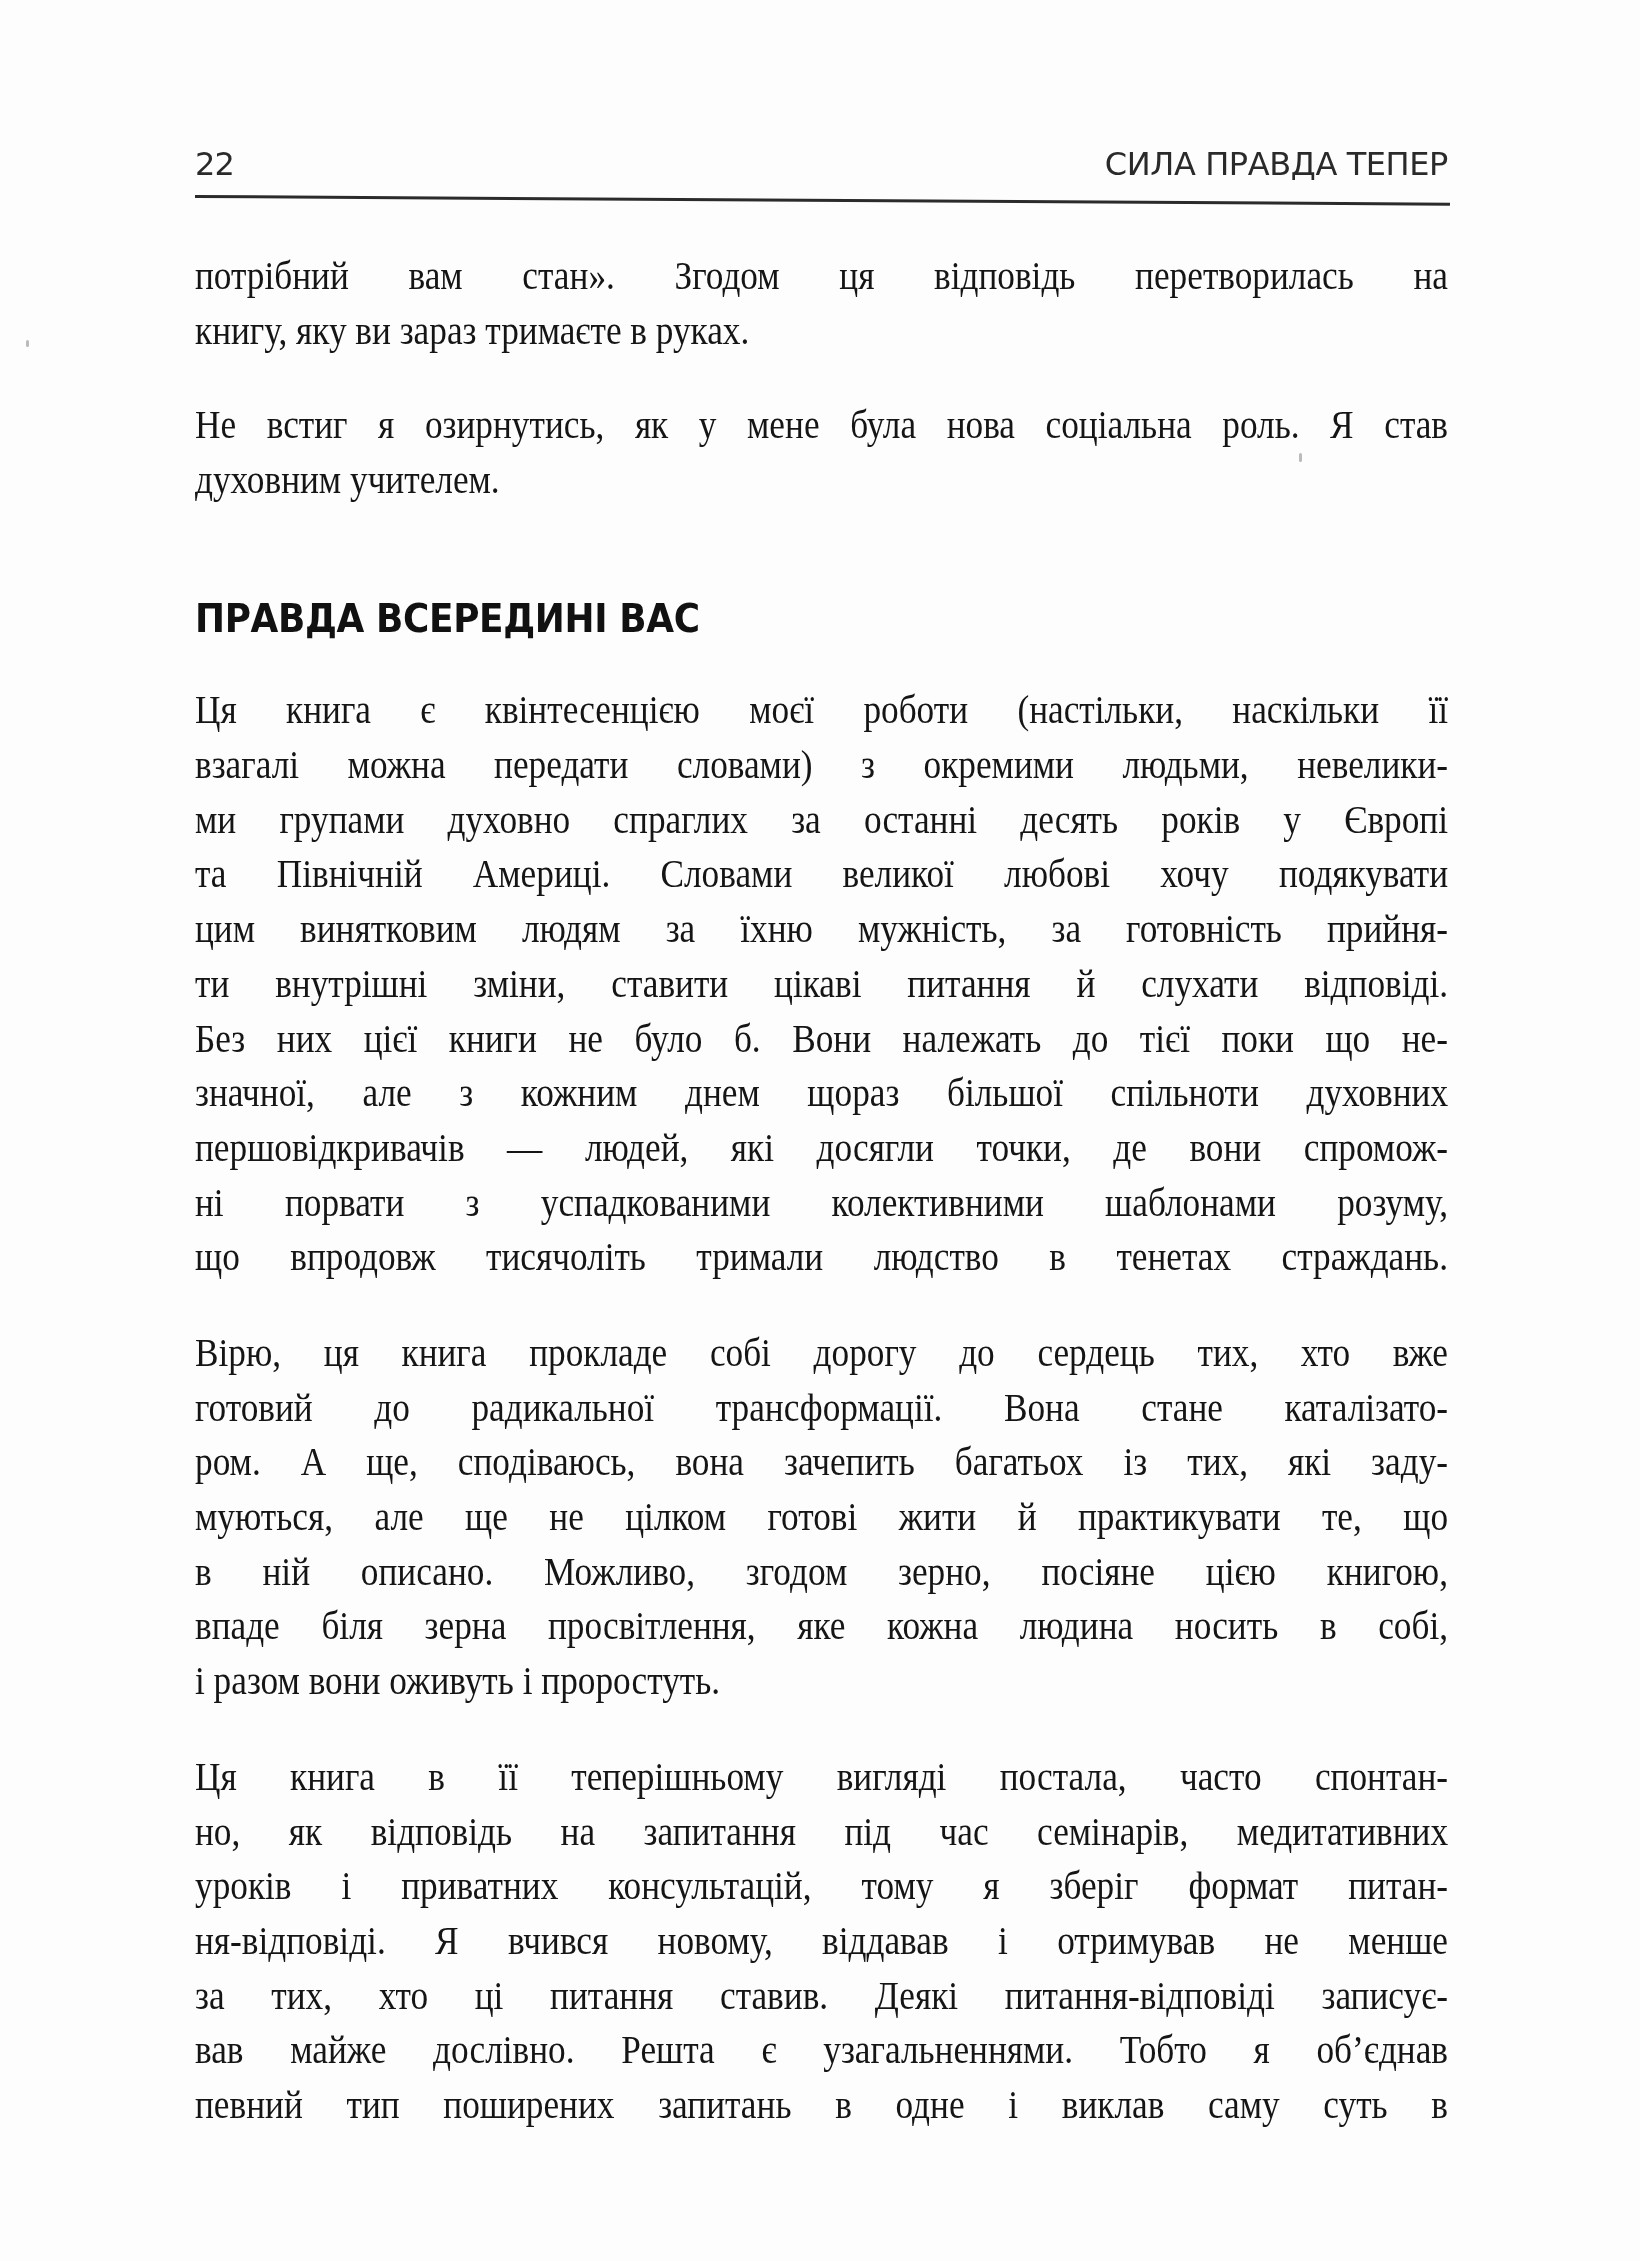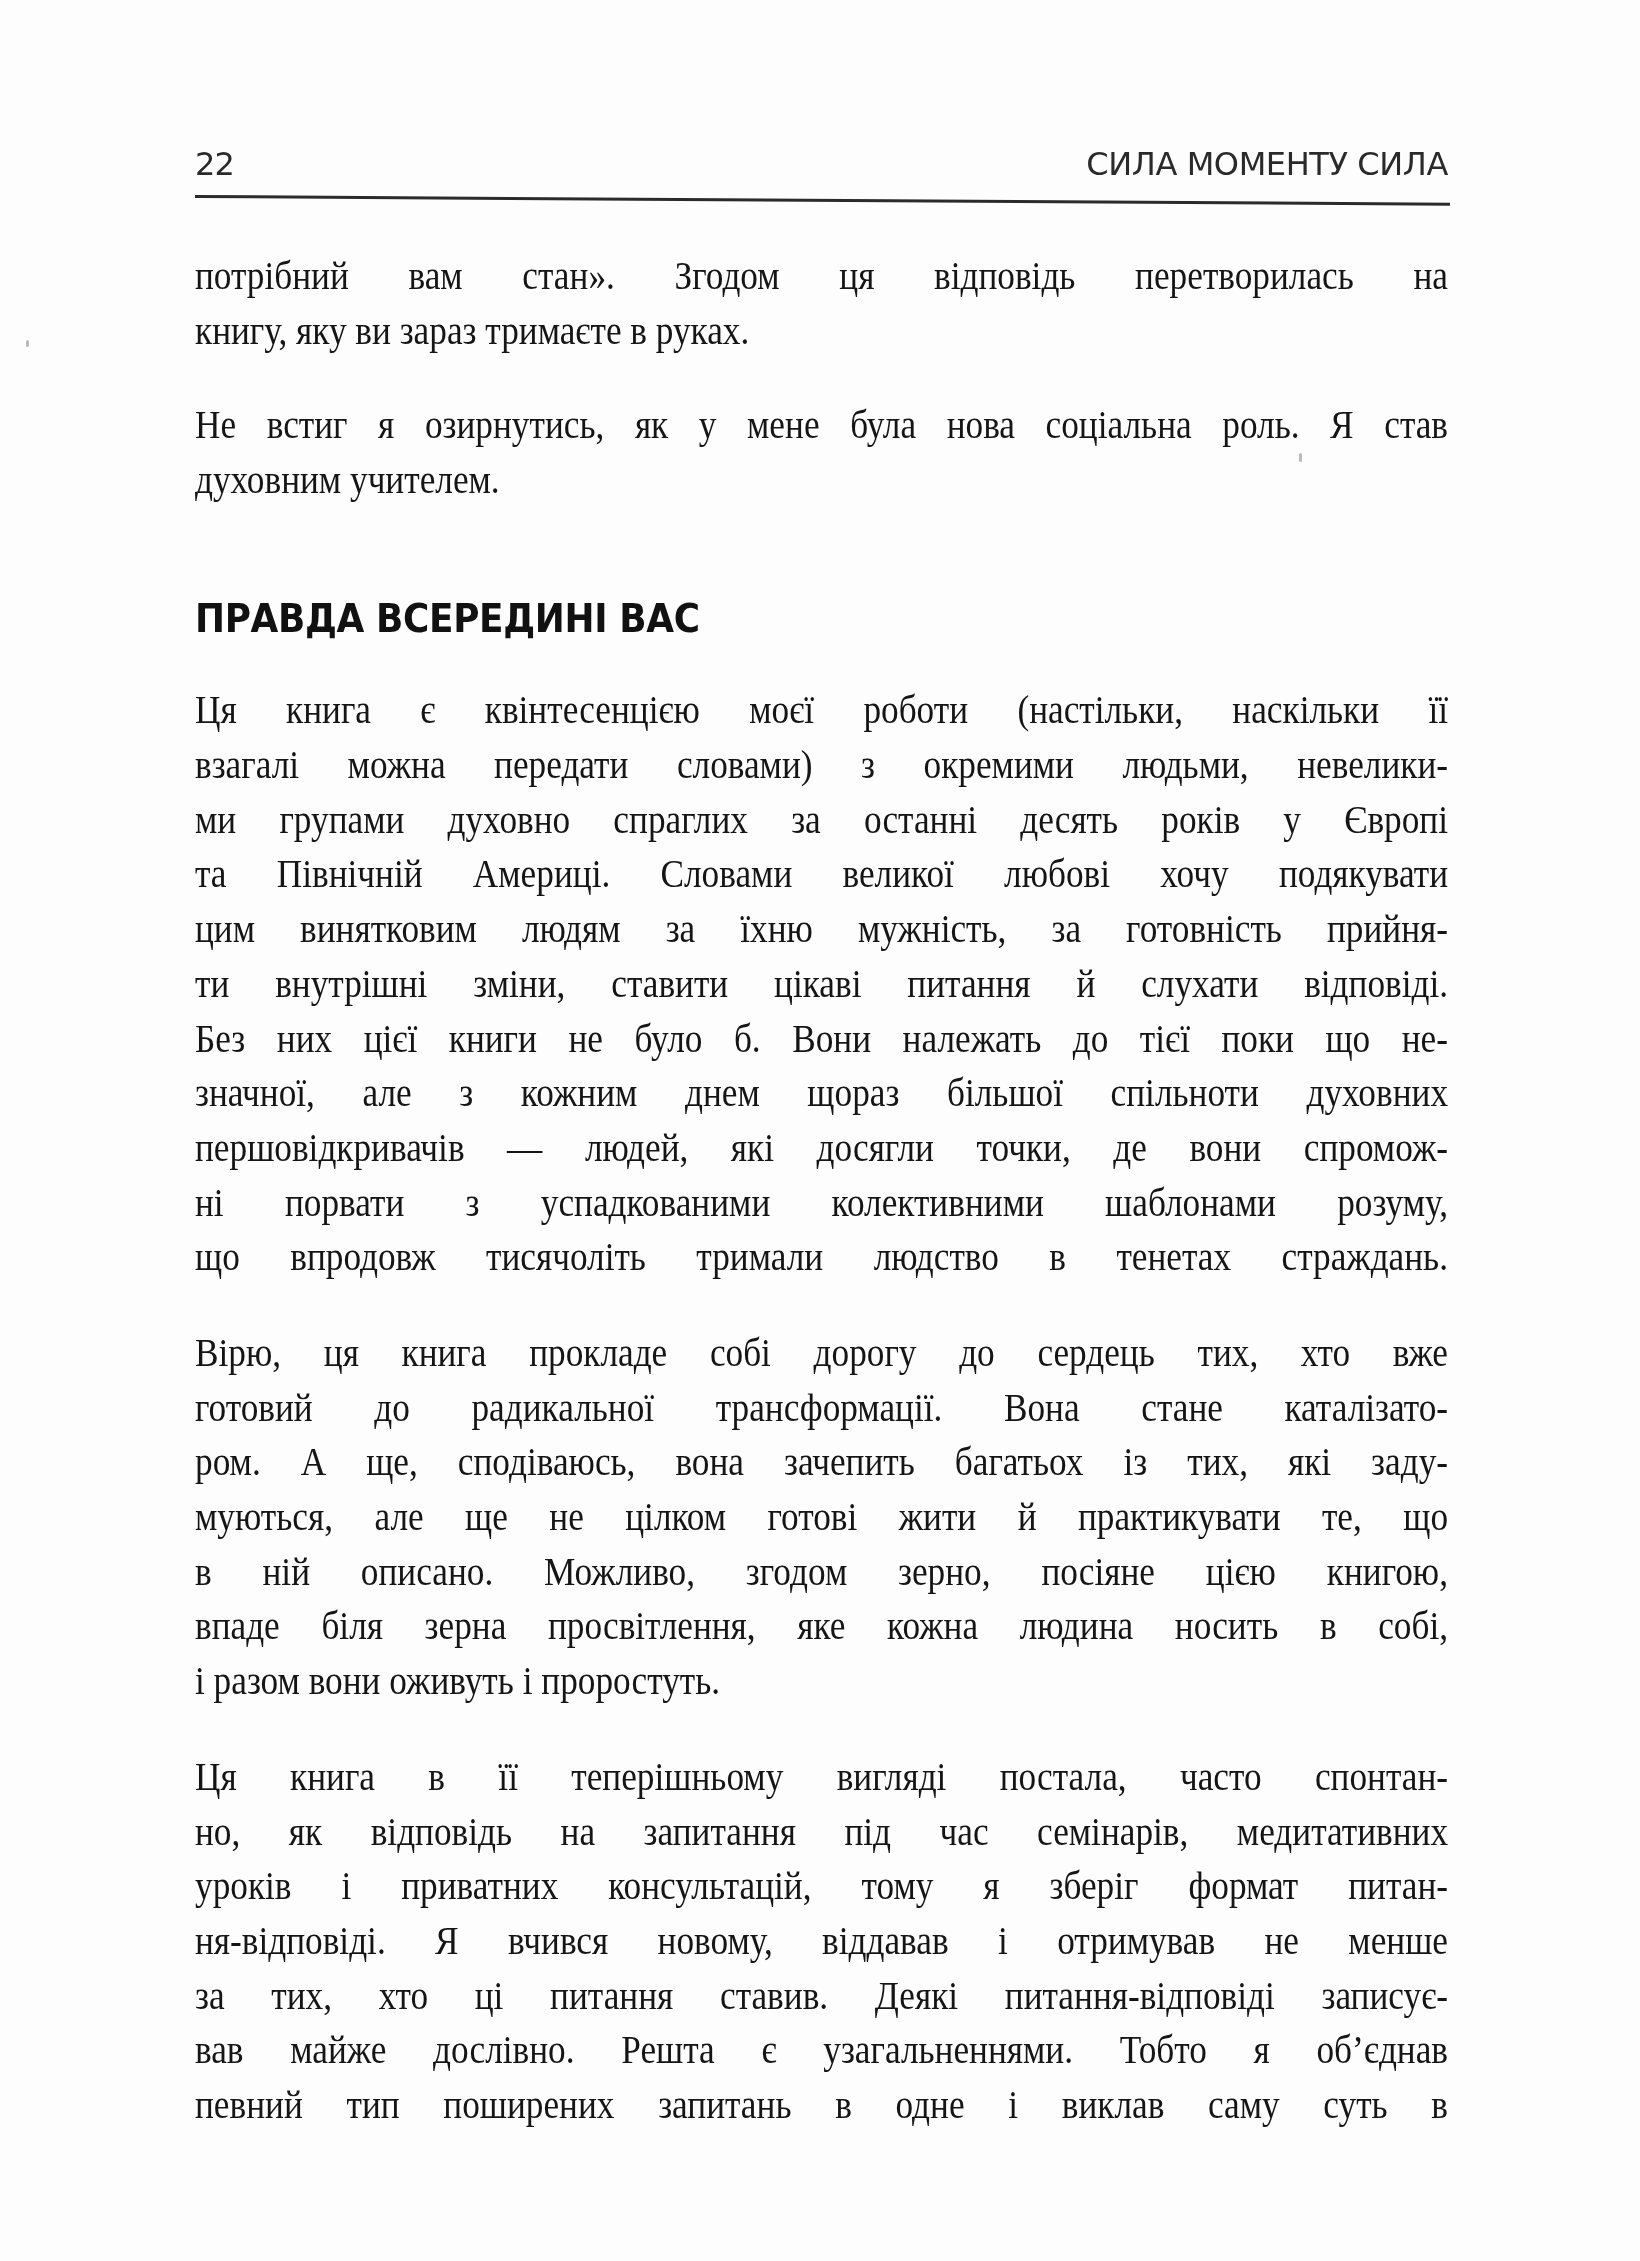--- a/index.html
+++ b/index.html
@@ -93,21 +93,21 @@
     border-radius: 1.7px;
   }
 </style>
 </head>
 <body>
 
 <div class="page">
 
   <div class="running-head">
     <span class="folio">22</span>
-    <span class="book-title">СИЛА МОМЕНТУ СИЛА</span>
+    <span class="book-title">СИЛА ПРАВДА ТЕПЕР</span>
   </div>
   <div class="head-rule"></div>
 
   <div class="line" style="top:251px">потрібний вам стан». Згодом ця відповідь перетворилась на</div>
   <div class="line last" style="top:306px">книгу, яку ви зараз тримаєте в руках.</div>
 
   <div class="line" style="top:400px">Не встиг я озирнутись, як у мене була нова соціальна роль. Я став</div>
   <div class="line last" style="top:455px">духовним учителем.</div>
 
   <div class="section-heading">ПРАВДА ВСЕРЕДИНІ ВАС</div>

